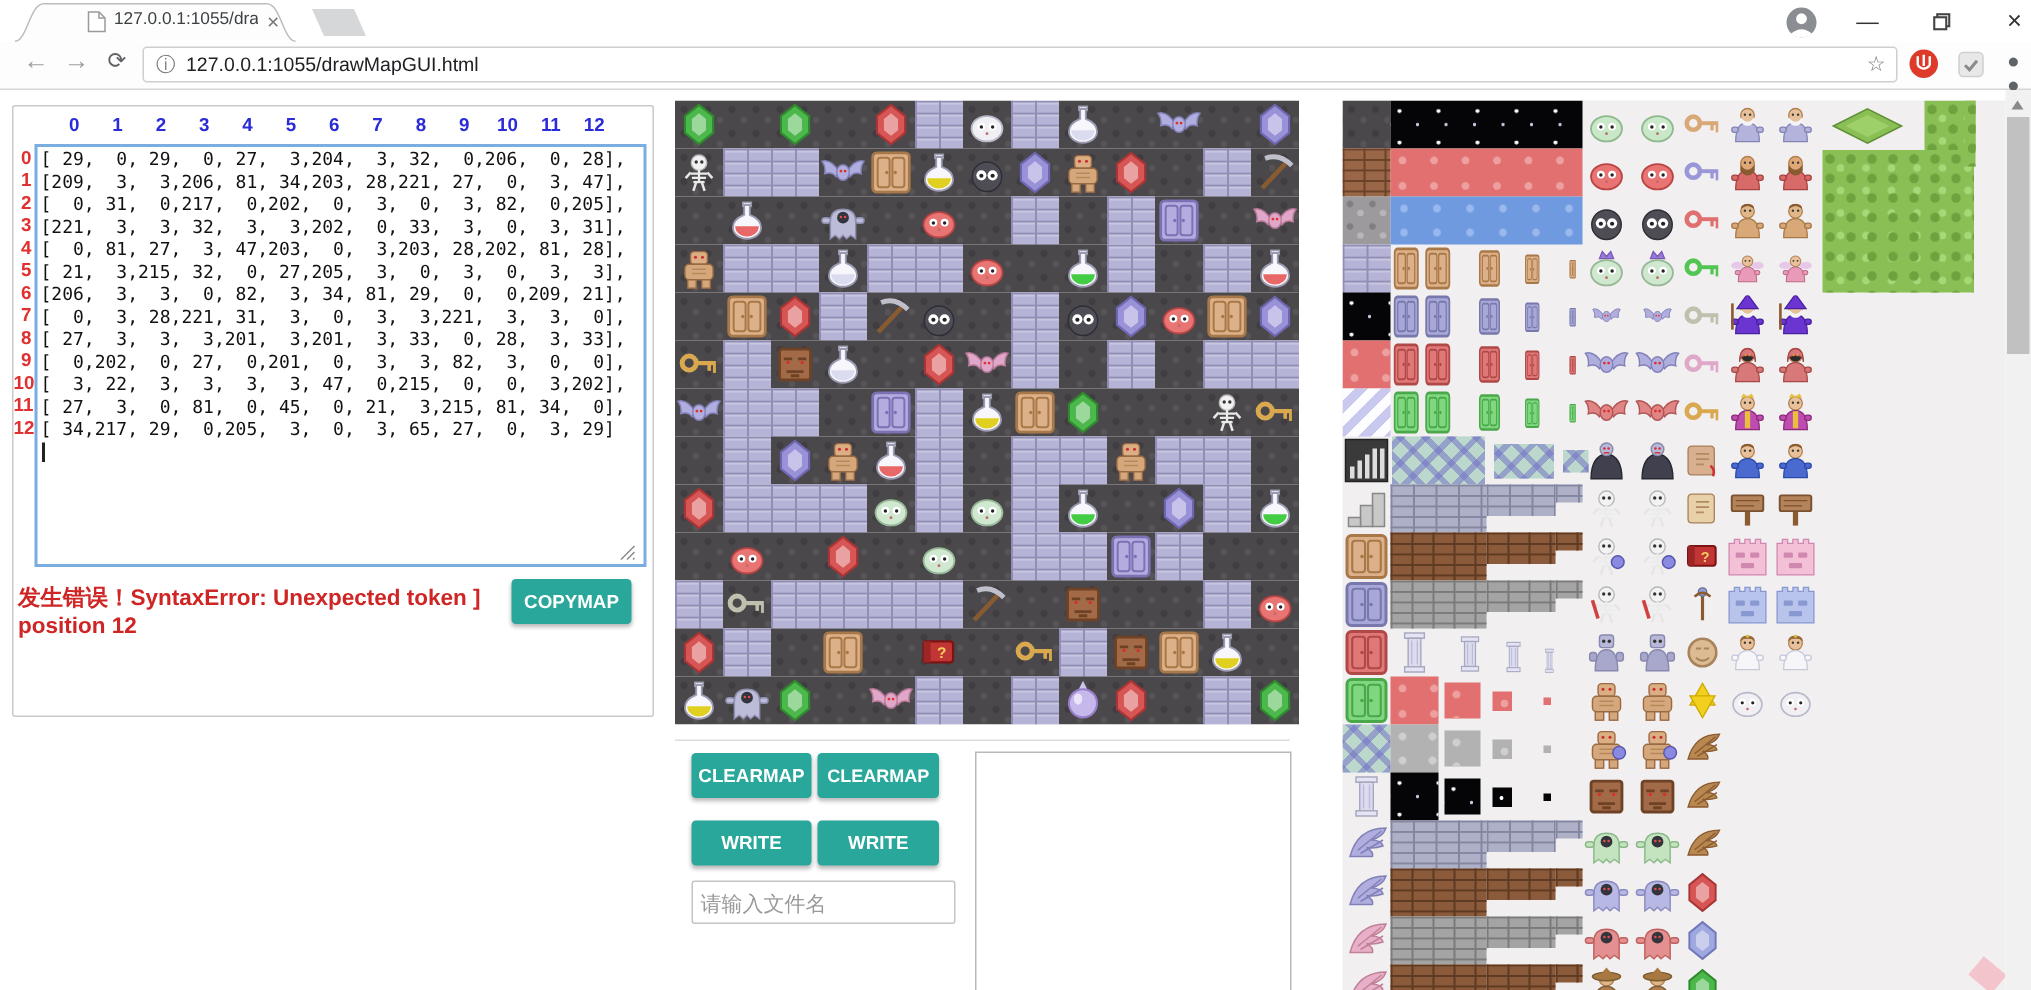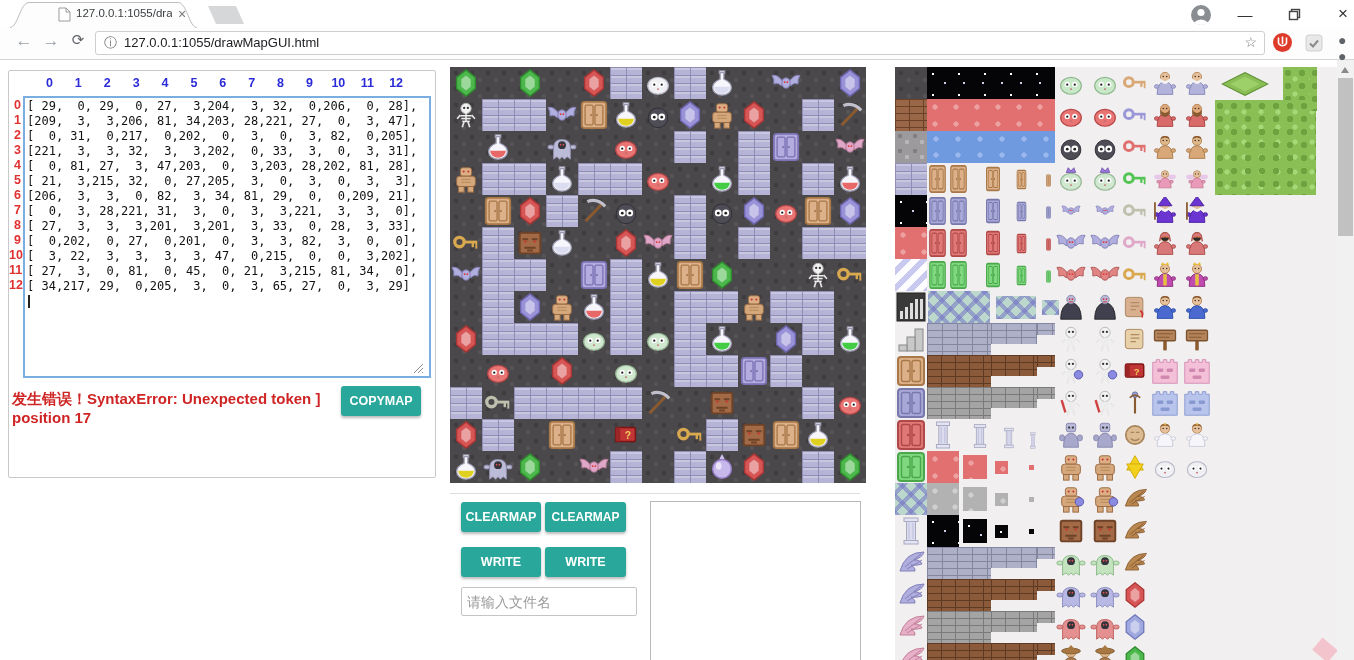--- a/index.html
+++ b/index.html
@@ -217,21 +217,21 @@
 [  0,202,  0, 27,  0,201,  0,  3,  3, 82,  3,  0,  0],
 [  3, 22,  3,  3,  3,  3, 47,  0,215,  0,  0,  3,202],
 [ 27,  3,  0, 81,  0, 45,  0, 21,  3,215, 81, 34,  0],
 [ 34,217, 29,  0,205,  3,  0,  3, 65, 27,  0,  3, 29]</textarea>
   <div class="caret"></div>
   <svg class="resize-grip" width="11" height="11">
     <path d="M10,1 L1,10 M10,5 L5,10 M10,9 L9,10" stroke="#8a8a8a" stroke-width="1"></path>
   </svg>
   <div class="error-msg">
     <span>发生错误！SyntaxError: Unexpected token ]</span><br>
-    <span>position 17</span>
+    <span>position 12</span>
   </div>
   <button class="teal-btn copymap-btn">COPYMAP</button>
 </div>
 
 <div class="map-canvas" id="map-canvas">
     <div class="tile tx-floor" style="left: 0px; top: 0px;">
       <div class="spr" style="left:1px;top:1px"><svg viewBox="0 0 32 32" width="30" height="30">
           <polygon points="16,2 26,10 26,22 16,30 6,22 6,10" fill="#4cb84c" stroke="#2f8a2f" stroke-width="1.5"></polygon>
           <polygon points="16,8 21,12 21,20 16,24 11,20 11,12" fill="#ffffff" opacity=".45"></polygon>
         </svg></div>

